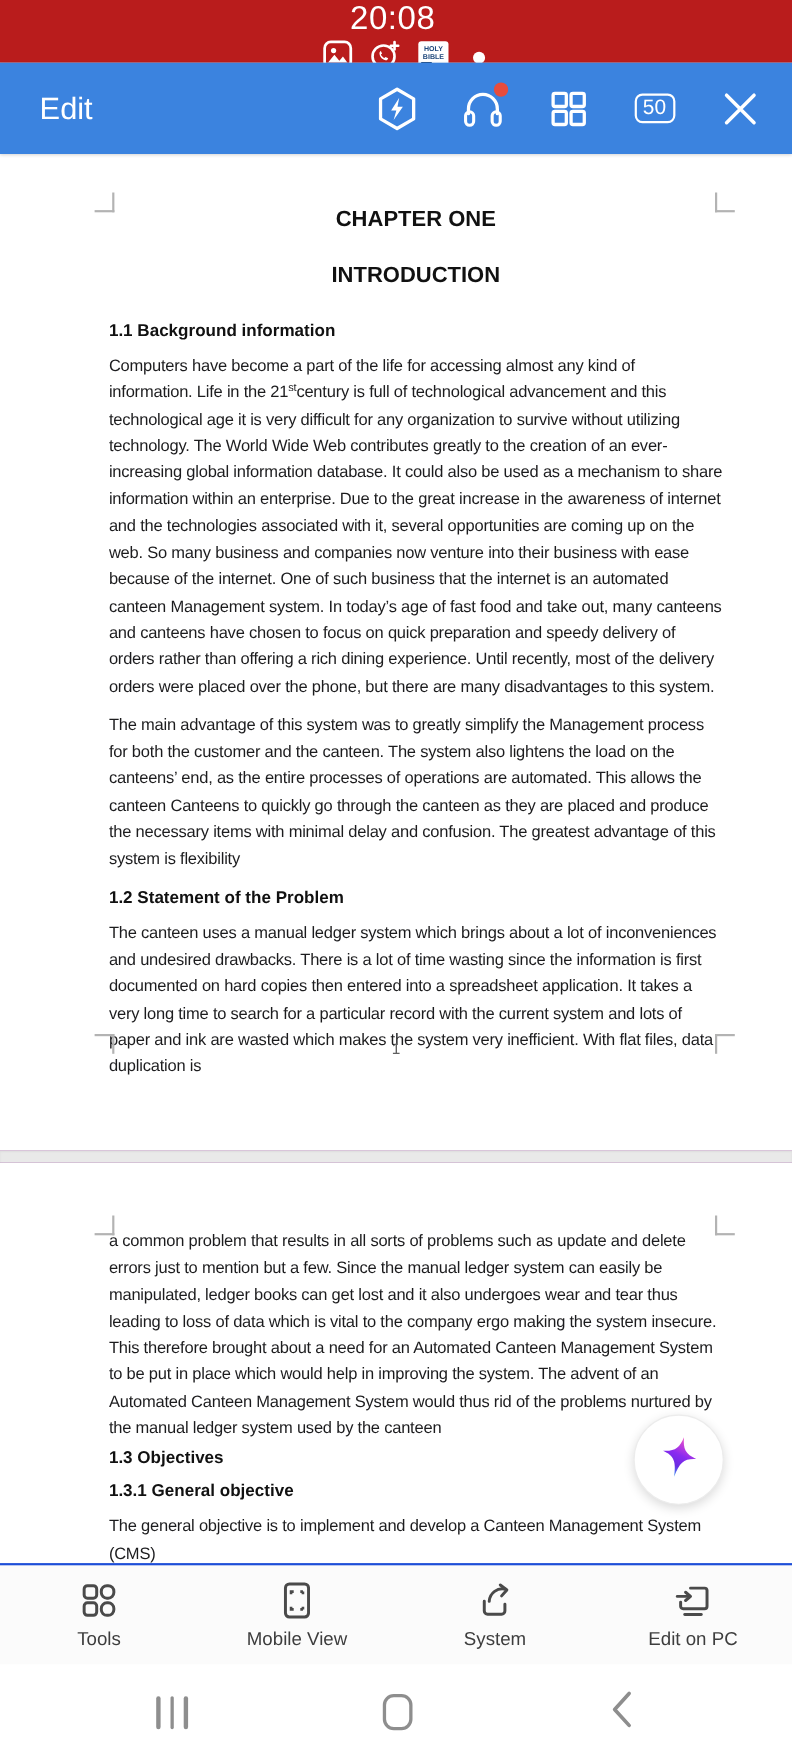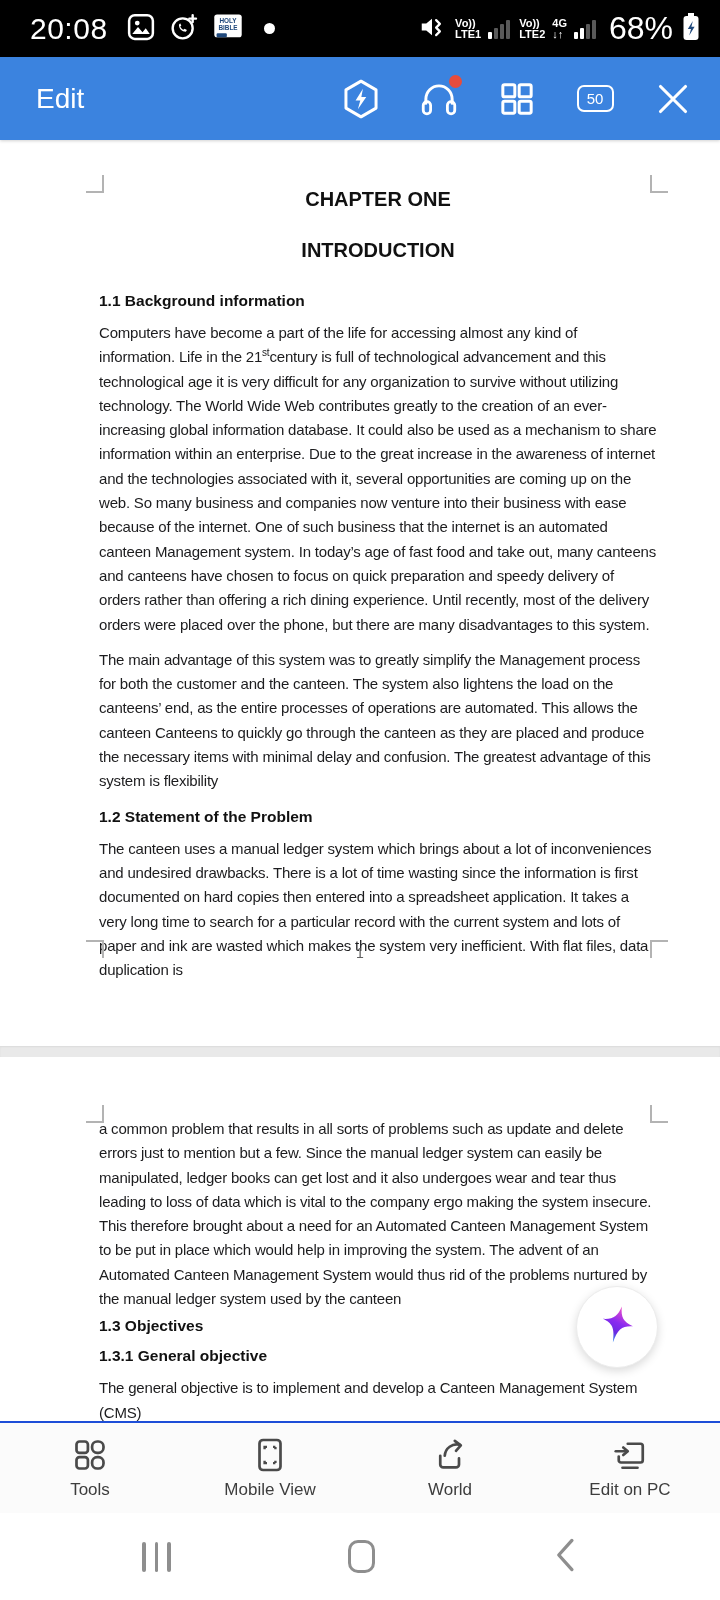--- a/index.html
+++ b/index.html
@@ -1,40 +1,40 @@
 <!DOCTYPE html>
 <html><head>
 <meta charset="utf-8">
 <style>
   * { margin:0; padding:0; box-sizing:border-box; }
   html,body { width:720px; height:1600px; background:#fff; font-family:"Liberation Sans", sans-serif; overflow:hidden; }
   .screen { position:relative; width:720px; height:1600px; background:#fff; overflow:hidden; }
 
   
-  .status-bar { position:absolute; top:0; left:0; width:720px; height:57px; background:#000000;
-    display:flex; align-items:center; padding:0 18px 0 30px; color:#fff; }
+  .status-bar { position:absolute; top:0; left:0; width:720px; height:57px; background:#b91c1c;
+    display:flex; align-items:center; padding:0 18px 0 30px; color:#fff;flex-direction:column; }
   .sb-time { font-size:30px; font-weight:400; letter-spacing:.5px; margin-right:18px; }
   .sb-left-icons { display:flex; align-items:center; gap:12px; }
   .sb-dot { width:11px; height:11px; border-radius:50%; background:#fff; margin-left:8px; }
   .sb-right { margin-left:auto; display:flex; align-items:center; gap:7px; }
   .sb-sim { display:flex; flex-direction:column; line-height:11px; font-size:11px; font-weight:700; text-align:left; }
   .sb-bars { display:flex; align-items:flex-end; gap:2px; height:20px; margin-right:2px; }
   .sb-bars i { display:block; width:4px; border-radius:1px; background:rgba(255,255,255,.35); }
   .sb-bars i.lit { background:#fff; }
   .sb-pct { font-size:32px; font-weight:400; margin-left:4px; }
 
   
   .app-bar { position:absolute; top:57px; left:0; width:720px; height:83px; background:#3b83df;
     display:flex; align-items:center; padding:0 26px 0 36px; box-shadow:0 1px 3px rgba(0,0,0,.18); z-index:5; }
   .app-bar .edit-label { color:#fff; font-size:28px; font-weight:400; }
   .app-bar .ab-icons { margin-left:auto; display:flex; align-items:center; gap:36px; }
   .ab-icon { position:relative; display:flex; align-items:center; justify-content:center; width:42px; height:42px; }
   .badge { position:absolute; top:-3px; right:-2px; width:13px; height:13px; border-radius:50%; background:#e74c3c; }
   .page-count-box { min-width:37px; height:27px; border:2.5px solid #fff; border-radius:7px; color:#fff;
-    font-size:15px; font-weight:500; display:flex; align-items:center; justify-content:center; padding:0 3px; }
+    font-size:19px; font-weight:500; display:flex; align-items:center; justify-content:center; padding:0 3px; }
 
   
   .doc { position:absolute; top:140px; left:0; width:720px; height:1281px; background:#701a75; overflow:hidden; }
   .page { position:relative; background:#fff; color:#1c1c1e; }
   .page-1 { height:906px; }
   .page-sep { height:11px; background:#e9e9e9; box-shadow:inset 0 1px 2px rgba(0,0,0,.06); }
   .page-2 { height:364px; }
   .page-inner { padding:0 63px 0 99px; }
   .doc-title { text-align:center; font-size:20px; font-weight:700; color:#111; }
   .t1 { padding-top:48px; }
@@ -260,21 +260,21 @@
       <span class="bt-label">Mobile View</span>
     </div>
     <div class="bt-item">
       <svg width="36" height="36" viewBox="0 0 24 24">
           <g fill="none" stroke="#4a4a4a" stroke-width="1.8" stroke-linecap="round" stroke-linejoin="round">
             <path d="M5.5 12.5 v5.8 a2 2 0 0 0 2 2 h8.5 a2 2 0 0 0 2-2 v-4"></path>
             <path d="M8.5 12.5 a8 8 0 0 1 10-7.3"></path>
             <polyline points="15.2,2.6 19.2,5.6 16,9.2"></polyline>
           </g>
         </svg>
-      <span class="bt-label">World</span>
+      <span class="bt-label">System</span>
     </div>
     <div class="bt-item">
       <svg width="36" height="36" viewBox="0 0 24 24">
           <g fill="none" stroke="#4a4a4a" stroke-width="1.8" stroke-linecap="round" stroke-linejoin="round">
             <path d="M10.5 4.5 h8.5 a1.5 1.5 0 0 1 1.5 1.5 v9.5 a1.5 1.5 0 0 1 -1.5 1.5 h-13 a1.5 1.5 0 0 1 -1.5-1.5 V13"></path>
             <path d="M2.5 9.5 h7.5"></path>
             <polyline points="7.5,7 10.5,9.5 7.5,12"></polyline>
             <path d="M7 20.5 h10"></path>
           </g>
         </svg>

